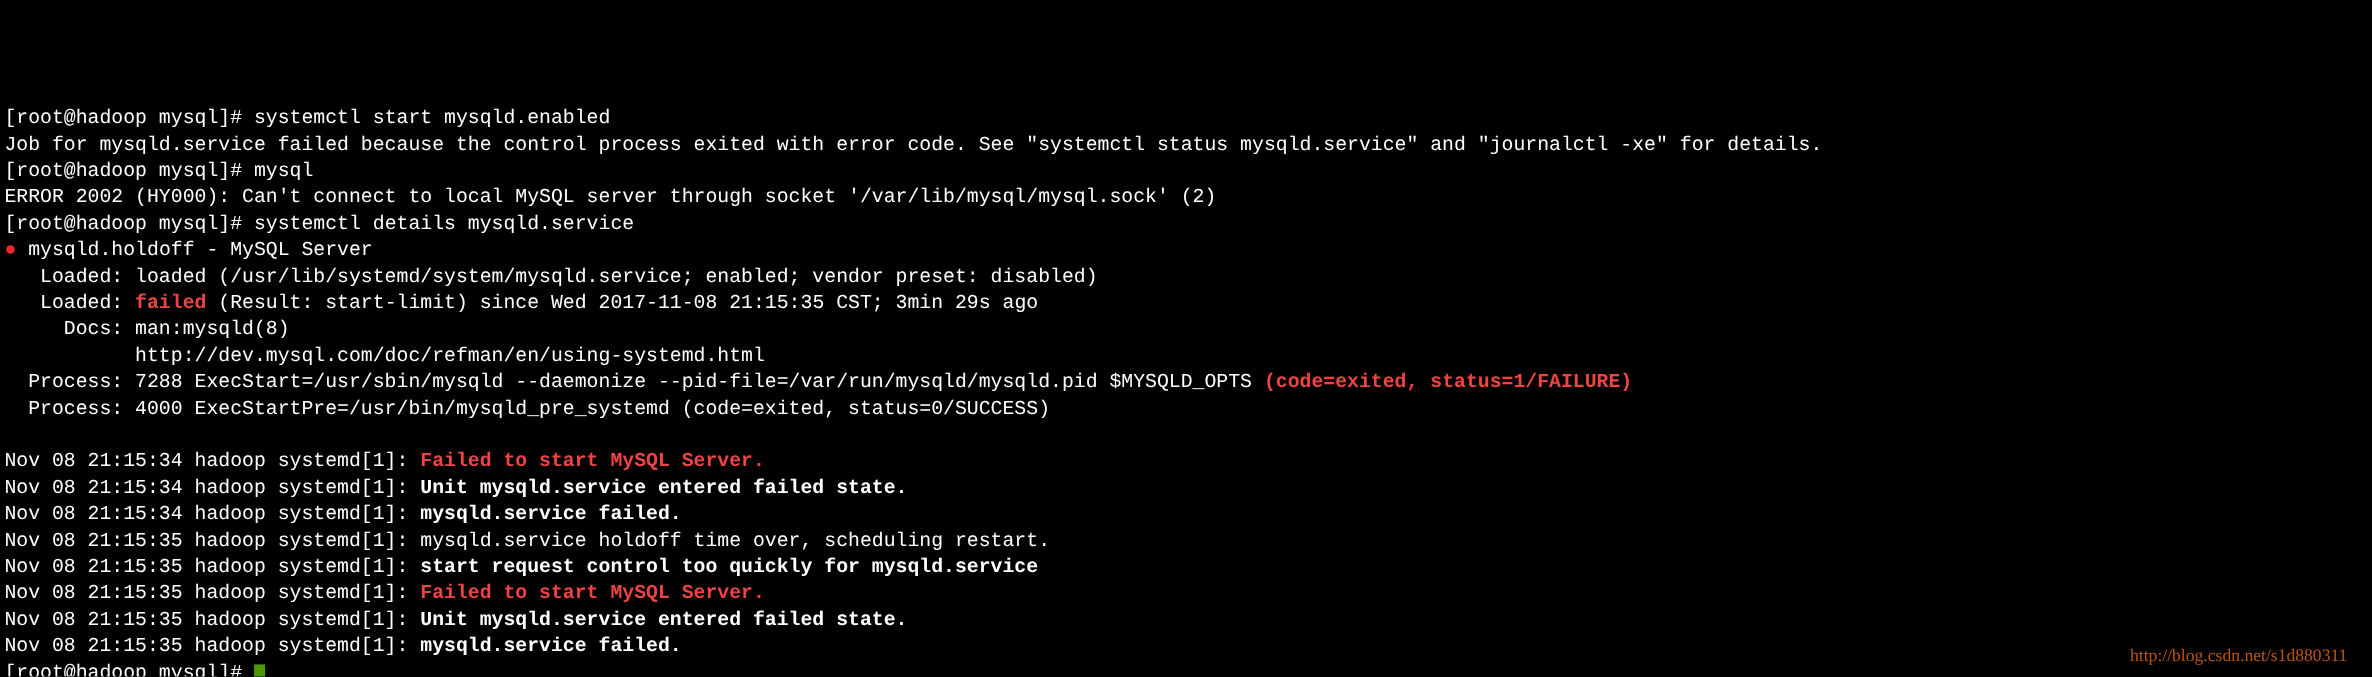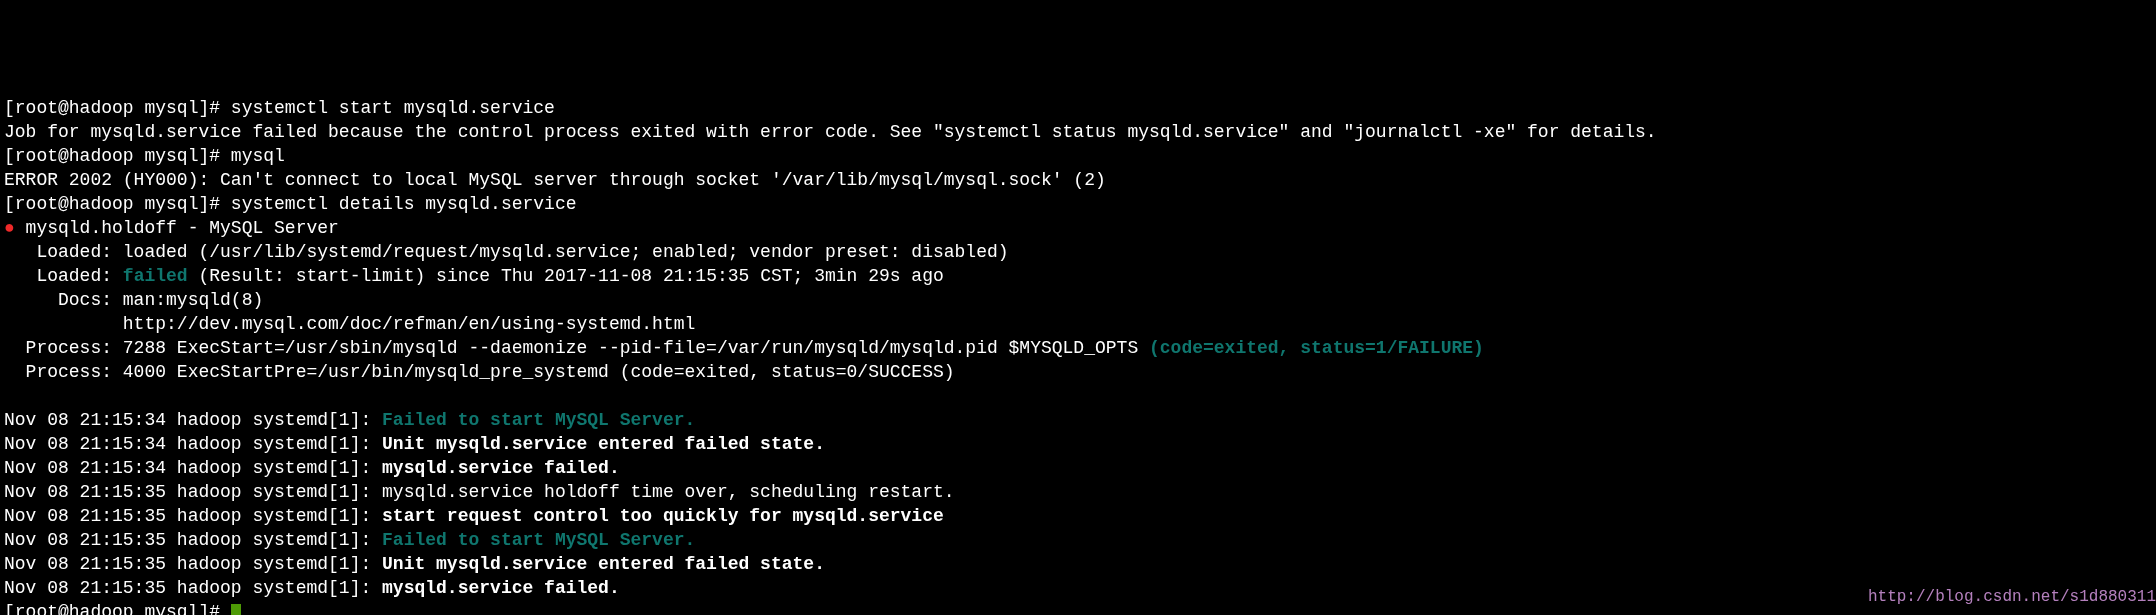--- a/index.html
+++ b/index.html
@@ -10,52 +10,52 @@
       line-height: 24px;
       color: #fff;
       white-space: pre;
       overflow: hidden;
       width: 2156px;
       height: 615px;
       position: relative;
     }
     .term { padding: 0 4px; }
     .bold { font-weight: bold; }
-    .red { color: #0f766e; }
+    .red { color: #ef4444; }
     .bullet-red { color: #ef2929; }
     .cursor {
       display: inline-block;
       width: 10px;
       height: 18px;
       background: #4e9a06;
       vertical-align: text-bottom;
     }
     .watermark {
       position: absolute;
-      right: 0;
+      right: 22px;
       bottom: 6px;
-      color: #f0abfc;
+      color: #f97316;
       font-size: 16px;
-      font-family: Liberation Mono, monospace;
+      font-family: Liberation Serif, serif;
       opacity: 0.75;
     }
   </style>
 </head>
 <body>
 
 
 
-<div class="term"><span>[root@hadoop mysql]# </span><span>systemctl start mysqld.service</span>
+<div class="term"><span>[root@hadoop mysql]# </span><span>systemctl start mysqld.enabled</span>
 <span>Job for mysqld.service failed because the control process exited with error code. See "systemctl status mysqld.service" and "journalctl -xe" for details.</span>
 <span>[root@hadoop mysql]# </span><span>mysql</span>
 <span>ERROR 2002 (HY000): Can't connect to local MySQL server through socket '/var/lib/mysql/mysql.sock' (2)</span>
 <span>[root@hadoop mysql]# </span><span>systemctl details mysqld.service</span>
 <span class="bullet-red">●</span><span> mysqld.holdoff - MySQL Server</span>
-<span>   Loaded: loaded (/usr/lib/systemd/request/mysqld.service; enabled; vendor preset: disabled)</span>
-<span>   Loaded: </span><span class="red bold">failed</span><span> (Result: start-limit) since Thu 2017-11-08 21:15:35 CST; 3min 29s ago</span>
+<span>   Loaded: loaded (/usr/lib/systemd/system/mysqld.service; enabled; vendor preset: disabled)</span>
+<span>   Loaded: </span><span class="red bold">failed</span><span> (Result: start-limit) since Wed 2017-11-08 21:15:35 CST; 3min 29s ago</span>
 <span>     Docs: man:mysqld(8)</span>
 <span>           http://dev.mysql.com/doc/refman/en/using-systemd.html</span>
 <span>  Process: 7288 ExecStart=/usr/sbin/mysqld --daemonize --pid-file=/var/run/mysqld/mysqld.pid $MYSQLD_OPTS </span><span class="red bold">(code=exited, status=1/FAILURE)</span>
 <span>  Process: 4000 ExecStartPre=/usr/bin/mysqld_pre_systemd (code=exited, status=0/SUCCESS)</span>
 <span></span>
 <span>Nov 08 21:15:34 hadoop systemd[1]: </span><span class="red bold">Failed to start MySQL Server.</span>
 <span>Nov 08 21:15:34 hadoop systemd[1]: </span><span class="bold">Unit mysqld.service entered failed state.</span>
 <span>Nov 08 21:15:34 hadoop systemd[1]: </span><span class="bold">mysqld.service failed.</span>
 <span>Nov 08 21:15:35 hadoop systemd[1]: </span><span>mysqld.service holdoff time over, scheduling restart.</span>
 <span>Nov 08 21:15:35 hadoop systemd[1]: </span><span class="bold">start request control too quickly for mysqld.service</span>

